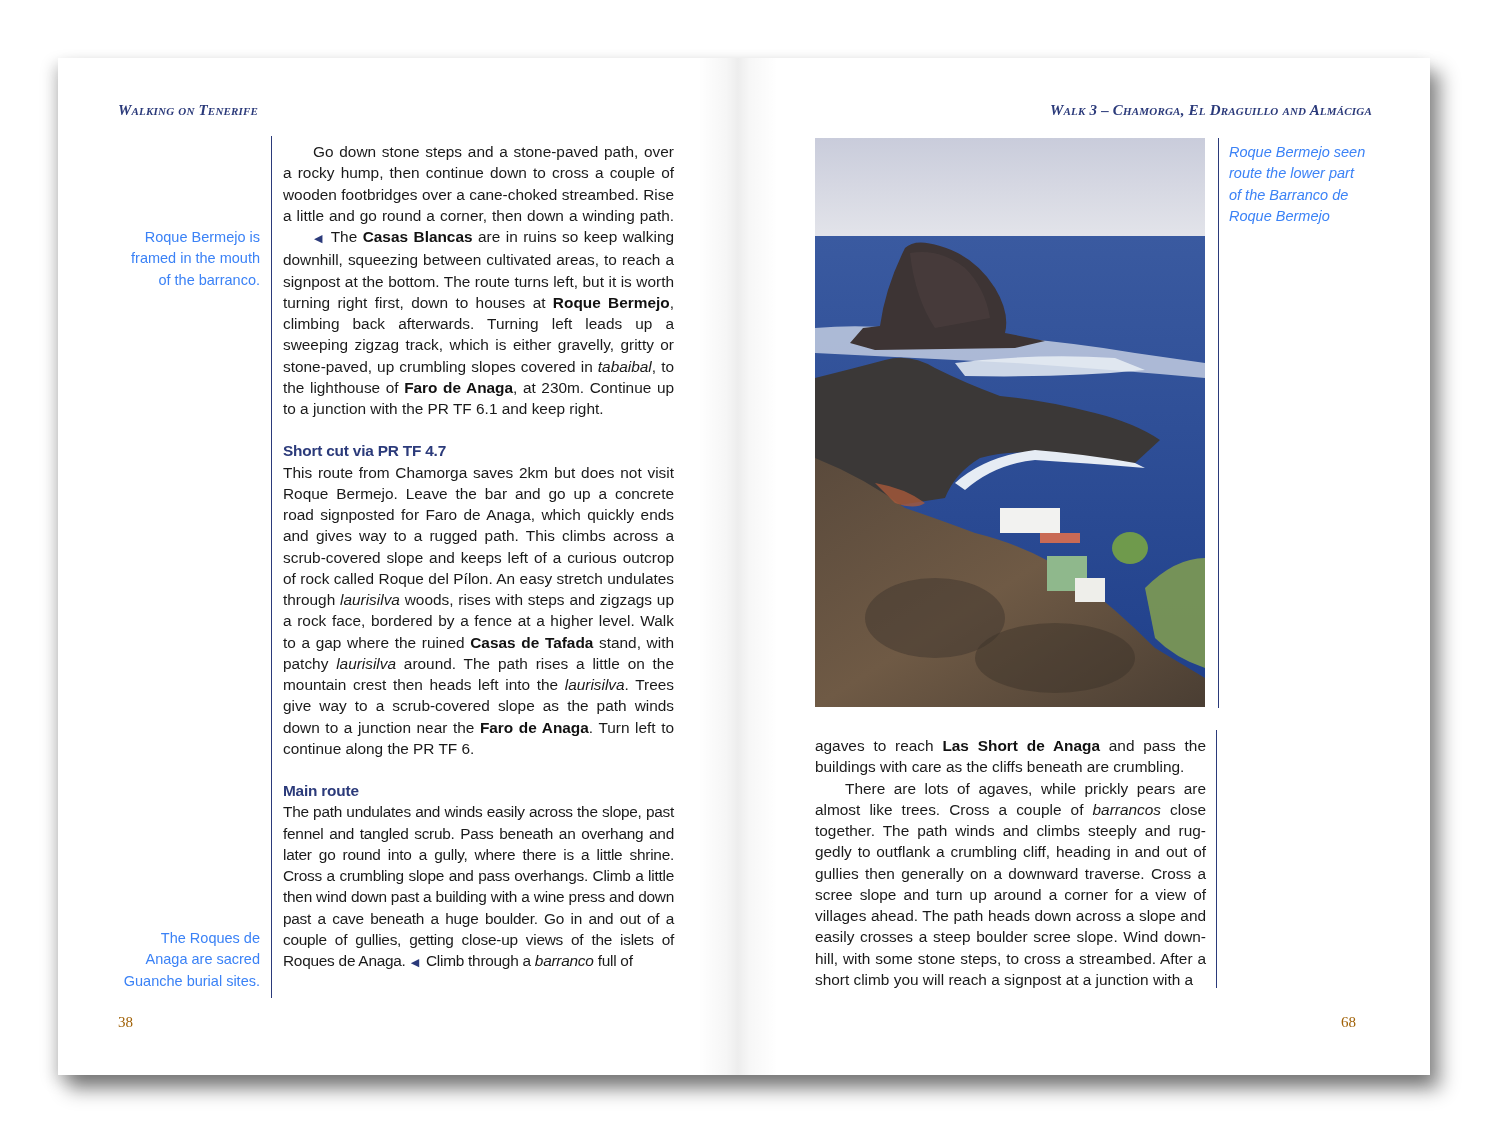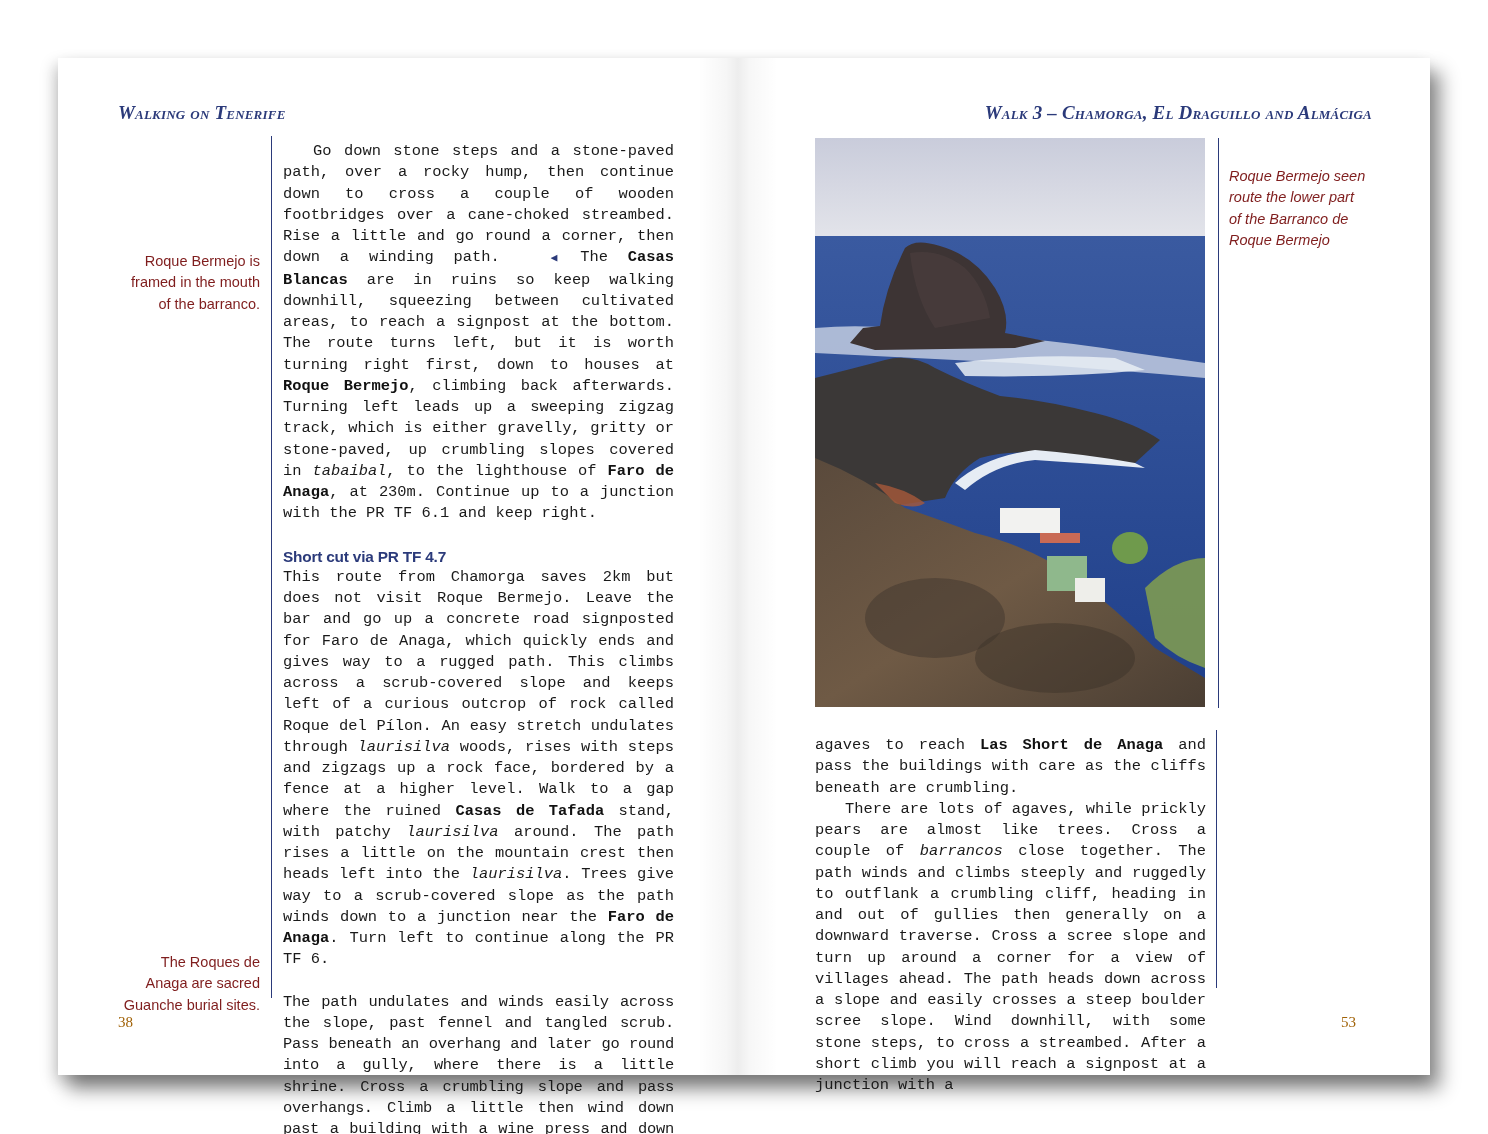--- a/index.html
+++ b/index.html
@@ -12,49 +12,49 @@
     box-shadow: 10px 14px 18px rgba(0,0,0,0.45), -4px 6px 14px rgba(0,0,0,0.18);
   }
   .gutter {
     position: absolute; left: 640px; top: 0; width: 80px; height: 100%;
     background: linear-gradient(to right, rgba(0,0,0,0) 0%, rgba(0,0,0,0.035) 35%, rgba(0,0,0,0.07) 50%, rgba(0,0,0,0.03) 65%, rgba(0,0,0,0) 100%);
   }
 
   .running-head {
     position: absolute; top: 44px; color: #2b3a7a;
     font-family: "Liberation Serif", "DejaVu Serif", serif;
-    font-style: italic; font-weight: bold; font-size: 19px;
+    font-style: italic; font-weight: bold; font-size: 15px;
     font-variant: small-caps; letter-spacing: 0.2px; white-space: nowrap;
   }
   .running-head.left { left: 60px; }
   .running-head.right { right: 58px; font-family: Liberation Serif, serif; }
 
   .rule { position: absolute; width: 1px; background: #2b3a7a; }
 
   .body-text {
     position: absolute; color: #1a1a1a;
     font-family: "Liberation Sans", "DejaVu Sans", sans-serif;
     font-size: 15.4px; line-height: 21.25px; text-align: justify;
     hyphens: manual;
   }
-  .body-text p { margin: 0; font-family: Liberation Mono, monospace; }
+  .body-text p { margin: 0; }
   .body-text p.indent { text-indent: 30px; }
   .body-text .gap { height: 21px; }
   .body-text h3 {
     color: #2b3a7a; font-weight: bold; font-size: 15.4px; line-height: 21.25px;
     letter-spacing: -0.2px;
   }
   .body-text b { font-weight: bold; color: #111; }
   .body-text i { font-style: italic; }
   .tri { color: #2b3a7a; font-size: 11px; display: inline-block; margin: 0 3px 0 1px; }
 
   .margin-note {
-    position: absolute; color: #7f1d1d;
+    position: absolute; color: #3b82f6;
     font-family: "Liberation Sans", "DejaVu Sans", sans-serif;
-    font-size: 14.5px; line-height: 21.25px; margin-top: 24px;
+    font-size: 14.5px; line-height: 21.25px;
   }
   .margin-note.right-align { text-align: right; }
   .margin-note.italic { font-style: italic; }
 
   .page-num {
     position: absolute; top: 956px; color: #a16207;
     font-family: "Liberation Serif", "DejaVu Serif", serif; font-size: 15px;
   }
 
   .photo {
@@ -84,20 +84,21 @@
     <div>framed in the mouth</div>
     <div>of the barranco.</div>
   </div>
 
   <div class="body-text" style="left:225px; top:83px; width:391px;">
     <p class="indent"><span>Go down stone steps and a stone-paved path, over a rocky hump, then continue down to cross a couple of wooden footbridges over a cane-choked streambed. Rise a little and go round a corner, then down a winding path.</span> <span class="tri">◀</span><span> The </span><b>Casas Blancas</b><span> are in ruins so keep walk­ing downhill, squeezing between cultivated areas, to reach a signpost at the bottom. The route turns left, but it is worth turning right first, down to houses at </span><b>Roque Bermejo</b><span>, climbing back afterwards. Turning left leads up a sweeping zigzag track, which is either gravelly, gritty or stone-paved, up crumbling slopes covered in </span><i>tabaibal</i><span>, to the lighthouse of </span><b>Faro de Anaga</b><span>, at 230m. Continue up to a junction with the PR TF 6.1 and keep right.</span></p>
     <div class="gap"></div>
     <h3>Short cut via PR TF 4.7</h3>
     <p><span>This route from Chamorga saves 2km but does not visit Roque Bermejo. Leave the bar and go up a concrete road signposted for Faro de Anaga, which quickly ends and gives way to a rugged path. This climbs across a scrub-covered slope and keeps left of a curious outcrop of rock called Roque del Pílon. An easy stretch undulates through </span><i>laurisilva</i><span> woods, rises with steps and zigzags up a rock face, bordered by a fence at a higher level. Walk to a gap where the ruined </span><b>Casas de Tafada</b><span> stand, with patchy </span><i>laurisilva</i><span> around. The path rises a little on the mountain crest then heads left into the </span><i>laurisilva</i><span>. Trees give way to a scrub-covered slope as the path winds down to a junc­tion near the </span><b>Faro de Anaga</b><span>. Turn left to continue along the PR TF 6.</span></p>
     <div class="gap"></div>
+    <h3>Main route</h3>
     <p style="letter-spacing:-0.25px;"><span>The path undulates and winds easily across the slope, past fennel and tangled scrub. Pass beneath an overhang and later go round into a gully, where there is a little shrine. Cross a crumbling slope and pass overhangs. Climb a lit­tle then wind down past a building with a wine press and down past a cave beneath a huge boulder. Go in and out of a couple of gullies, getting close-up views of the islets of Roques de Anaga.</span> <span class="tri">◀</span><span> Climb through a </span><i>barranco</i><span> full of</span></p>
   </div>
 
   <div class="page-num" style="left:60px;">38</div>
 
   <div class="running-head right">Walk 3 – Chamorga, El Draguillo and Almáciga</div>
 
   <div class="photo">
     <svg viewBox="0 0 390 569" preserveAspectRatio="none">
       <defs>
@@ -152,14 +153,14 @@
     <div>Roque Bermejo</div>
   </div>
 
   <div class="rule" style="left:1158px; top:672px; height:258px;"></div>
 
   <div class="body-text" style="left:757px; top:677px; width:391px;">
     <p><span>agaves to reach </span><b>Las Short de Anaga</b><span> and pass the build­ings with care as the cliffs beneath are crumbling.</span></p>
     <p class="indent"><span>There are lots of agaves, while prickly pears are almost like trees. Cross a couple of </span><i>barrancos</i><span> close together. The path winds and climbs steeply and rug­gedly to outflank a crumbling cliff, heading in and out of gullies then generally on a downward traverse. Cross a scree slope and turn up around a corner for a view of villages ahead. The path heads down across a slope and easily crosses a steep boulder scree slope. Wind down­hill, with some stone steps, to cross a streambed. After a short climb you will reach a signpost at a junction with a</span></p>
   </div>
 
-  <div class="page-num" style="left:1283px;">53</div>
+  <div class="page-num" style="left:1283px;">68</div>
 </div>
 
 </body></html>

